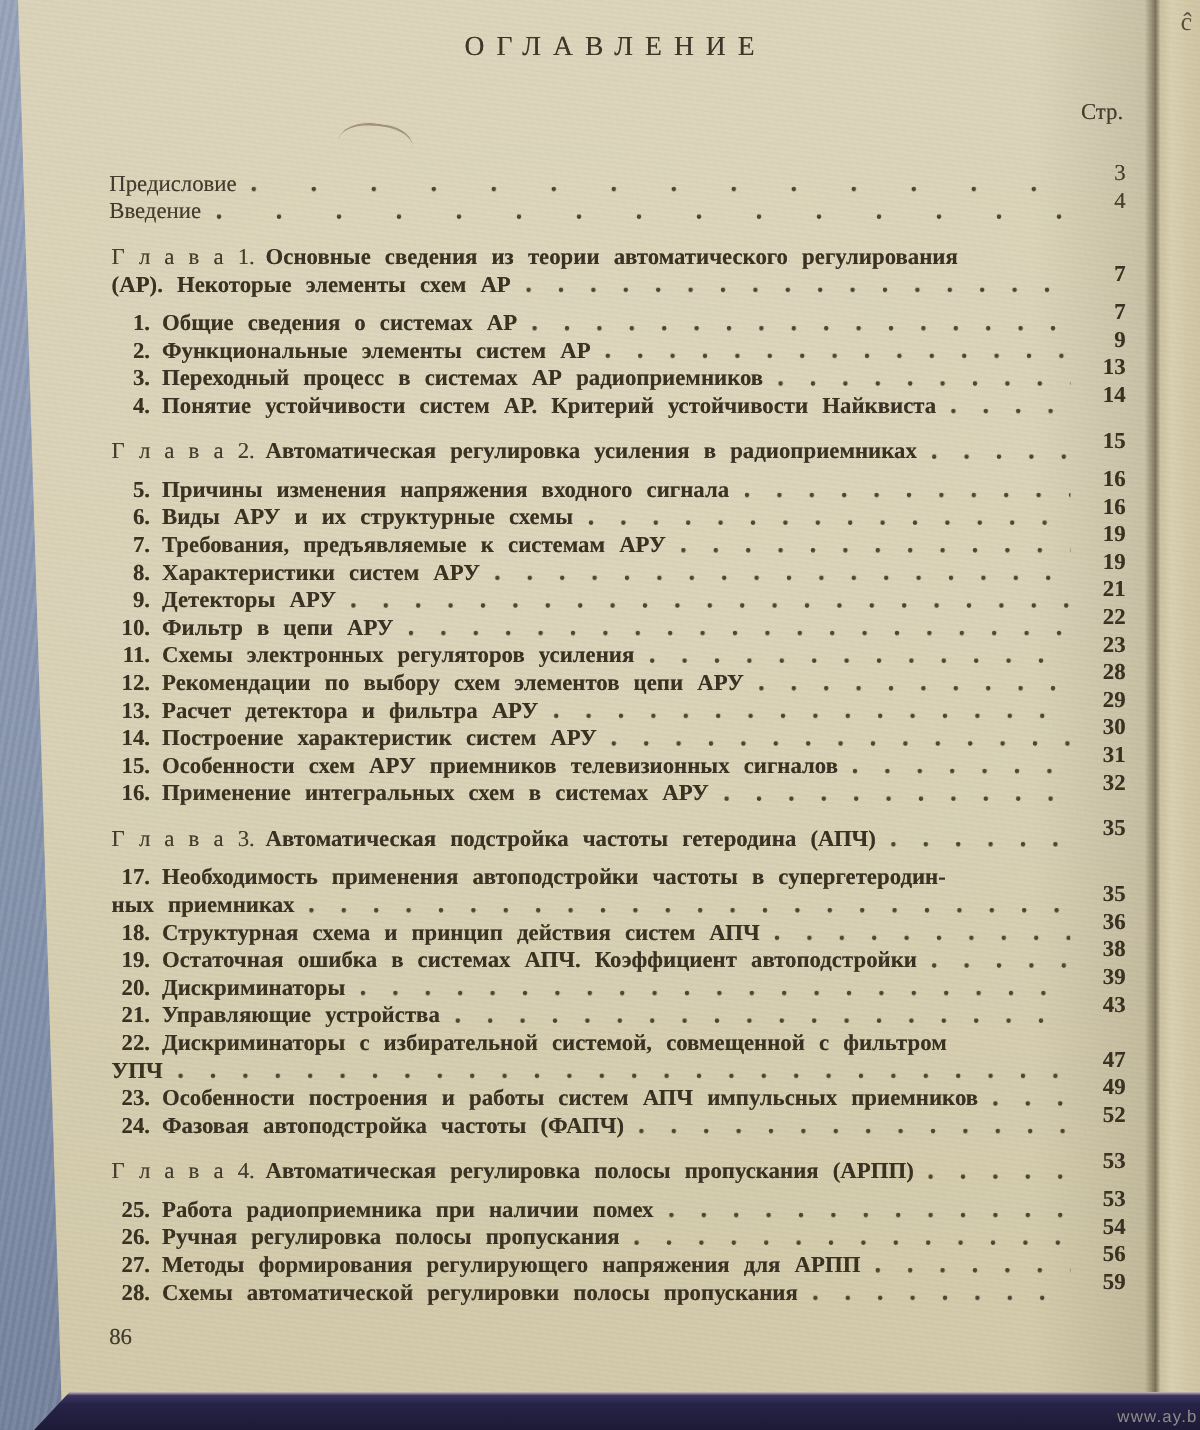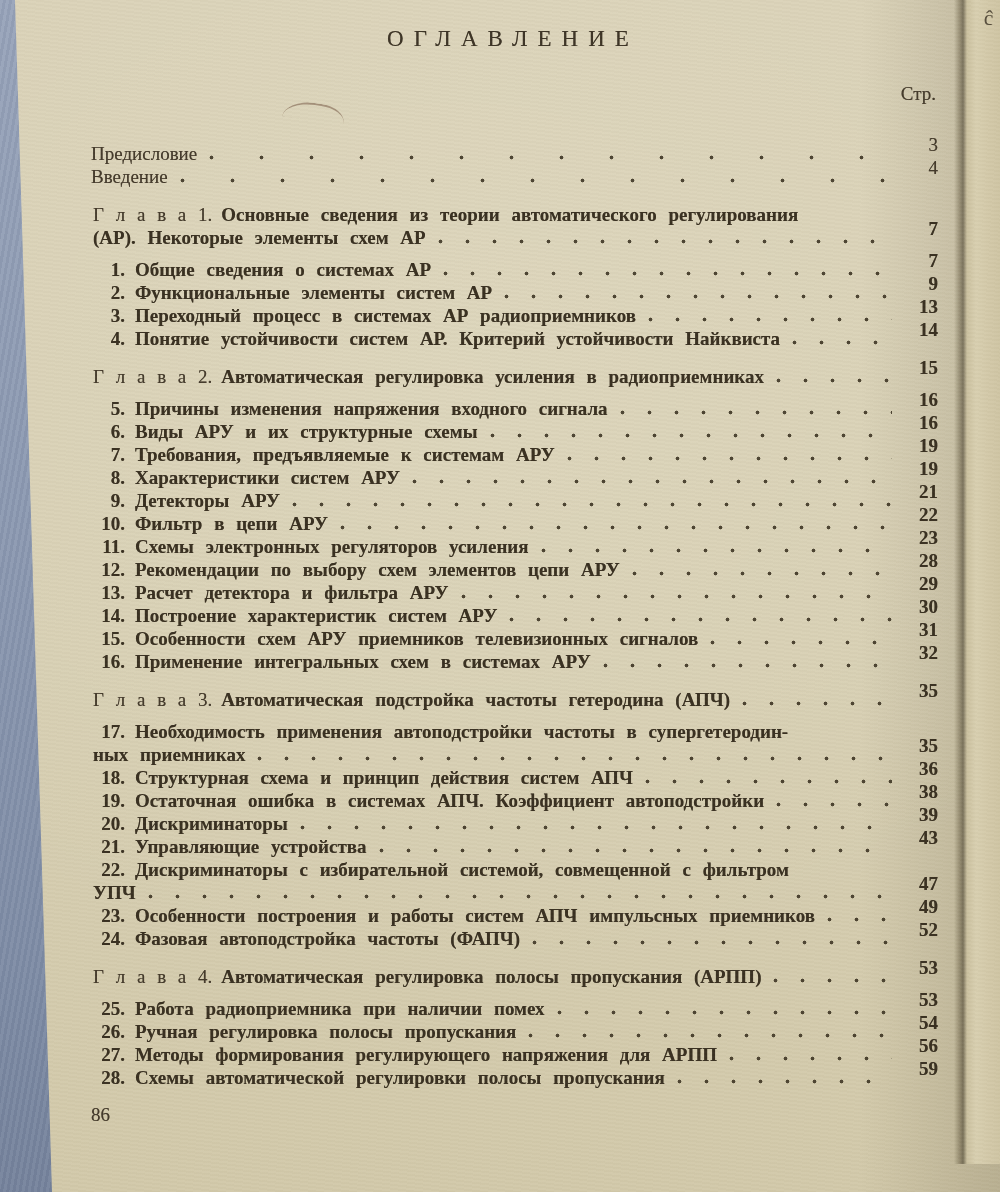--- a/index.html
+++ b/index.html
@@ -303,13 +303,16 @@
               </div>
             </div>
           </div>
         </div>
       <div class="book-pnum">86</div>
     </div>
     <div class="page-fold">
       <div class="edge-glyph">ĉ</div>
     </div>
   </div>
+  <div class="table-edge">
+    <div class="watermark">www.ay.b</div>
+  </div>
 </div>
 
 </body></html>

